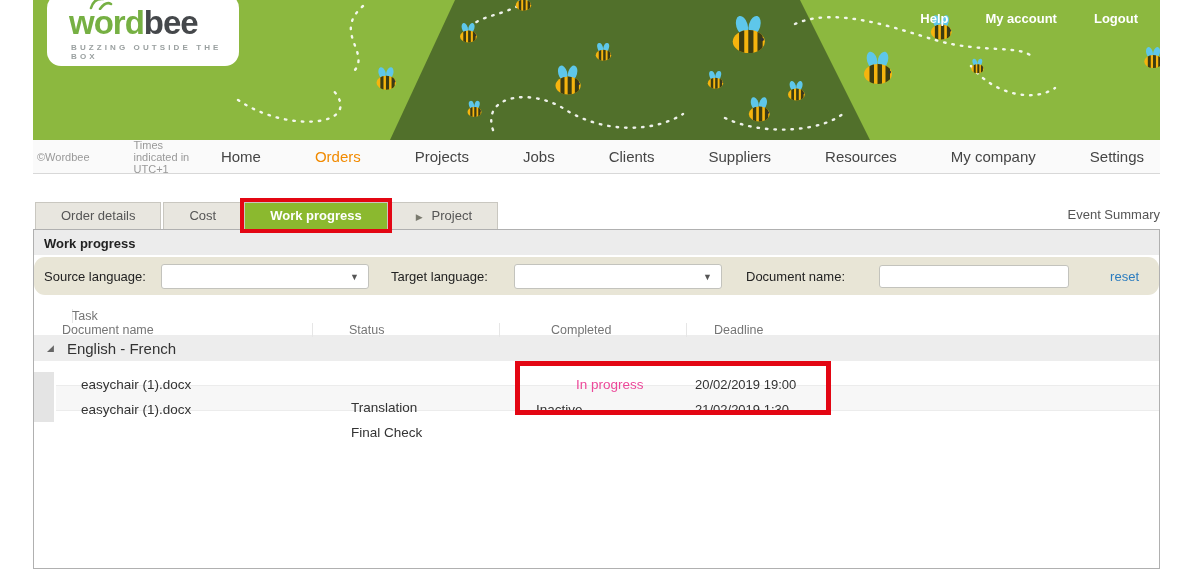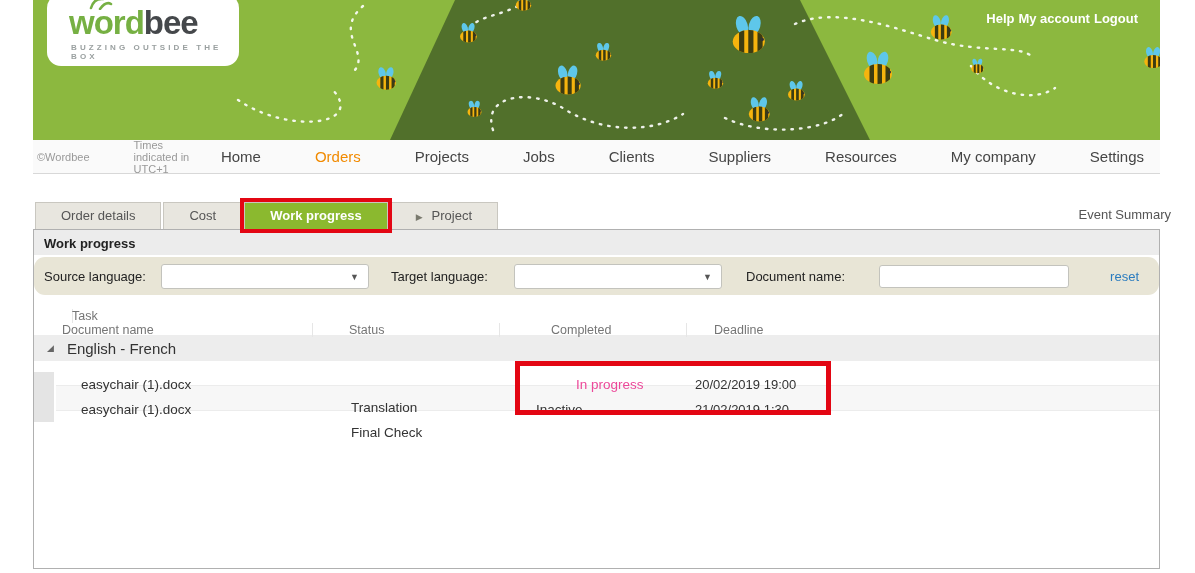--- a/index.html
+++ b/index.html
@@ -9,38 +9,38 @@
 
   
   .banner { position:absolute; left:33px; top:0; width:1127px; height:140px; background:#8cb83f; overflow:hidden; }
   .banner-art { position:absolute; left:0; top:0; }
   .logo-card { position:absolute; left:14px; top:-6px; width:192px; height:72px; background:#fff; border-radius:14px; }
   .logo-text { position:absolute; left:22px; top:12px; font-size:33px; font-weight:bold; letter-spacing:-1px; line-height:1; }
   .logo-word { color:#76b043; }
   .logo-bee  { color:#45484b; }
   .logo-antennae { position:absolute; left:40px; top:1px; }
   .logo-tagline { position:absolute; left:24px; top:49px; font-size:8px; letter-spacing:3.1px; color:#9aa0a0; font-weight:bold; }
-  .banner-links { position:absolute; right:22px; top:11px; display:flex; gap:4px; }
+  .banner-links { position:absolute; right:22px; top:11px; display:flex; gap:37px; }
   .banner-link { color:#fff; font-size:13px; font-weight:bold; cursor:pointer; }
 
   
   .navbar { position:absolute; left:33px; top:140px; width:1127px; height:34px; background:#fafafa; border-bottom:1px solid #d8d8d8; display:flex; align-items:center; }
   .nav-copy { font-size:11px; color:#999; margin-left:4px; }
   .nav-note { font-size:11px; color:#999; margin-left:44px; }
   .nav-menu { margin-left:auto; display:flex; gap:30px; padding-right:16px; align-items:center; }
   .nav-item { font-size:15px; color:#454545; cursor:pointer; white-space:nowrap;margin-left:24px; }
   .nav-item.active { color:#f18a00; }
 
   
   .tabs { position:absolute; left:35px; top:202px; display:flex; }
   .tab { height:27px; line-height:26px; padding:0 25px; background:#e8e6df; border:1px solid #c9c7c0; border-bottom:none; font-size:13px; color:#555; cursor:pointer; white-space:nowrap; }
   .tab + .tab { margin-left:2px; }
   .tab.active { background:#8bb92f; color:#fff; font-weight:bold; outline:4px solid #e30613; position:relative; z-index:3; }
   .tab .tab-arrow { font-size:9px; color:#7a7a6e; margin-right:9px; }
-  .event-summary { position:absolute; top:207px; right:24px; font-size:13px; color:#555; }
+  .event-summary { position:absolute; top:207px; right:35px; font-size:13px; color:#555; }
 
   
   .panel { position:absolute; left:33px; top:229px; width:1127px; height:340px; background:#fff; border:1px solid #b0b0b0; }
   .panel-title { height:27px; background:#ececec; border-bottom:2px solid #fff; font-size:13px; font-weight:bold; color:#222; padding:6px 0 0 10px; }
   .filter-bar { position:relative; height:38px; background:#e8e5d6;border-radius:11px; }
   .f-label { position:absolute; top:12px; font-size:13px; color:#222; }
   .lbl-src { left:10px; } .lbl-tgt { left:357px; } .lbl-doc { left:712px; }
   .select { position:absolute; top:7px; height:25px; width:208px; background:#fff; border:1px solid #c3c3bd; border-radius:3px; cursor:pointer; }
   .sel-src { left:127px; } .sel-tgt { left:480px; }
   .select .sel-value { position:absolute; left:8px; top:5px; font-size:13px; color:#333; }

